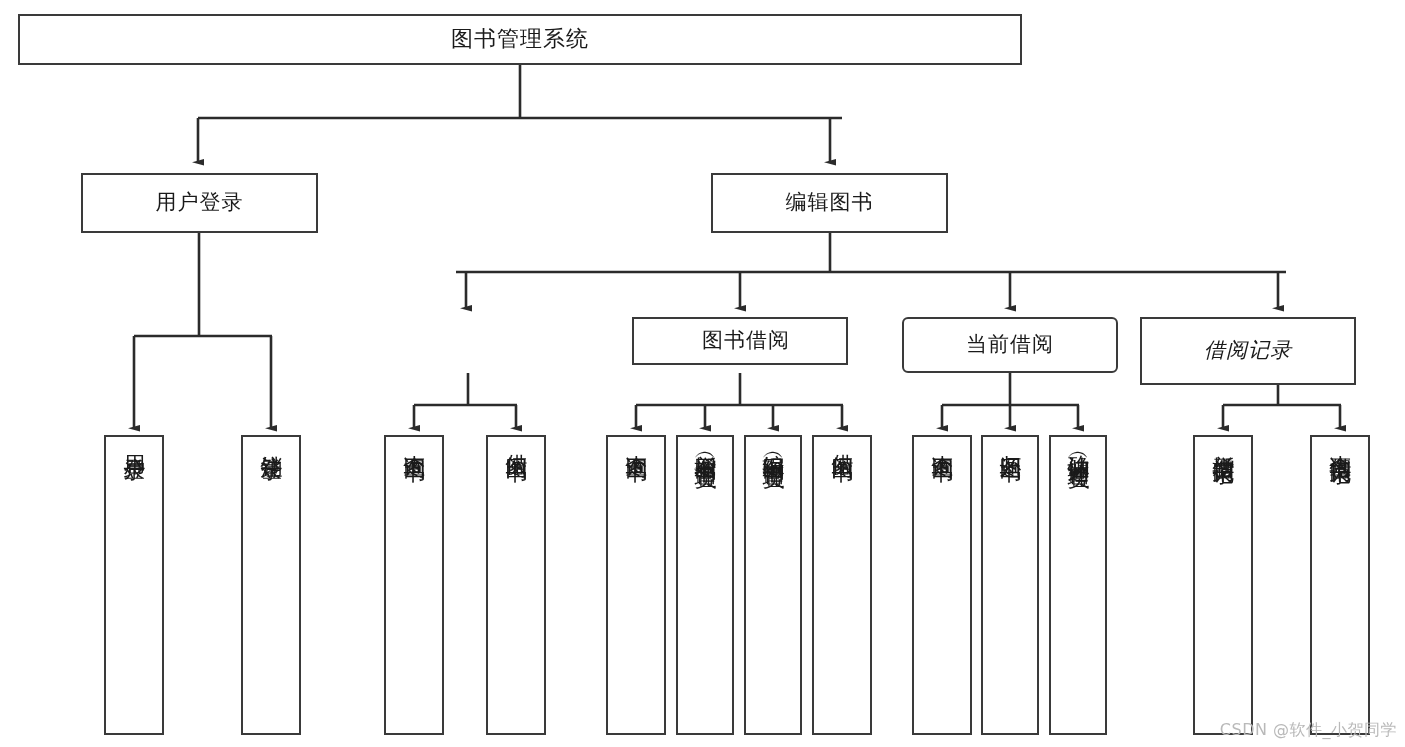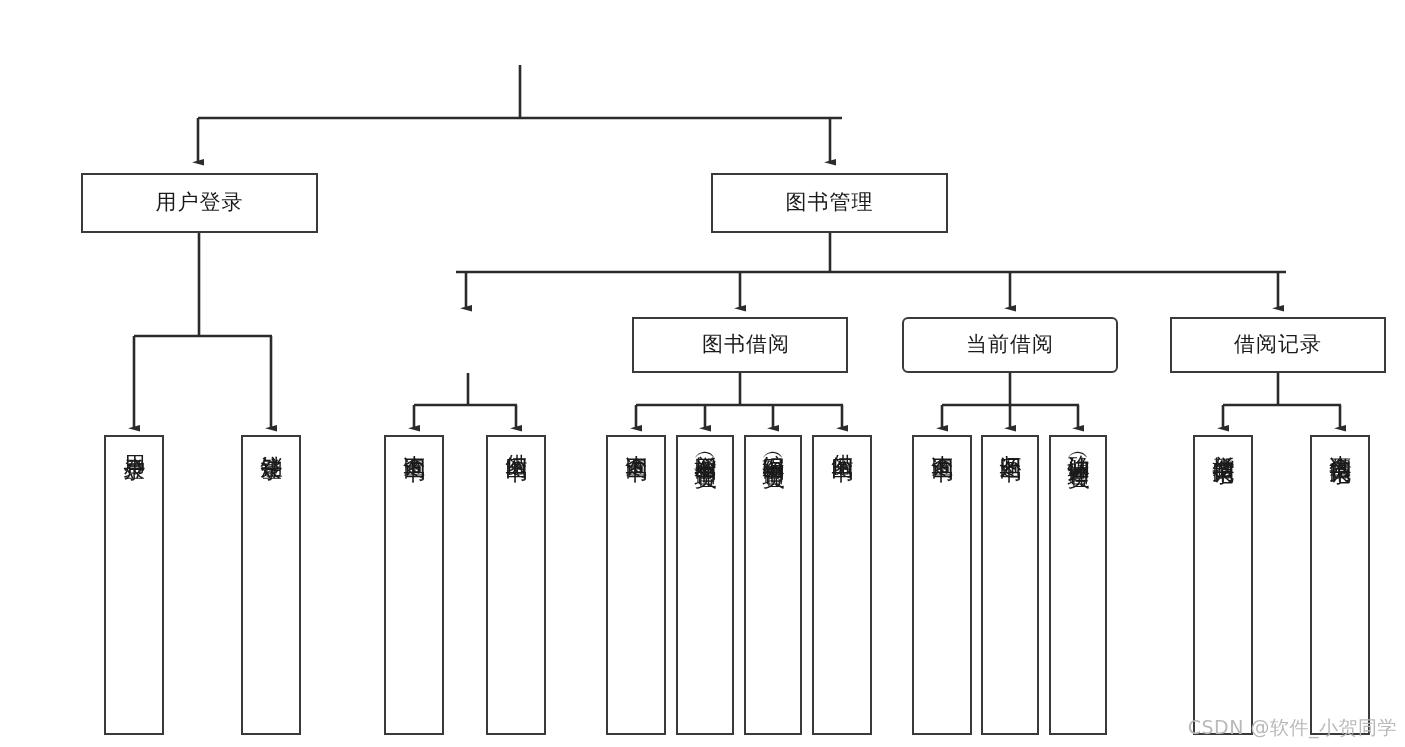--- a/index.html
+++ b/index.html
@@ -56,21 +56,21 @@
     line-height: 1.22;
     letter-spacing: 2px;
     white-space: nowrap;
     text-align: center;
     display: block;
   }
   .watermark {
     position: absolute;
     right: 8px;
     bottom: 6px;
-    font-size: 19px;
+    font-size: 16px;
     color: #b9b9b9;
     letter-spacing: 0.5px;
     white-space: nowrap;
   }
 </style>
 </head>
 <body>
 
 <div id="diagram-root">
 
@@ -118,35 +118,38 @@
       <path d="M 1010 405 L 1010 428" marker-end="url(#arrowhead)"></path>
       <path d="M 1078 405 L 1078 428" marker-end="url(#arrowhead)"></path>
 
       <path d="M 1278 373 L 1278 405"></path>
       <path d="M 1223 405 L 1341 405"></path>
       <path d="M 1223 405 L 1223 428" marker-end="url(#arrowhead)"></path>
       <path d="M 1340 405 L 1340 428" marker-end="url(#arrowhead)"></path>
     </g>
   </svg>
 
+  <div class="node horiz root" style="left:18px; top:14px; width:1004px; height:51px;">
+    <span>图书管理系统</span>
+  </div>
 
   <div class="node horiz" style="left:81px; top:173px; width:237px; height:60px;">
     <span>用户登录</span>
   </div>
   <div class="node horiz" style="left:711px; top:173px; width:237px; height:60px;">
-    <span>图书管理</span>
+    <span>编辑图书</span>
   </div>
 
-  <div class="node horiz" style="left:632px; top:317px; width:216px; height:56px;padding-left:12px;">
+  <div class="node horiz" style="left:632px; top:317px; width:216px; height:48px;padding-left:12px;">
     <span>图书借阅</span>
   </div>
   <div class="node horiz" style="left:902px; top:317px; width:216px; height:56px;border-radius:6px;">
     <span>当前借阅</span>
   </div>
-  <div class="node horiz" style="left:1170px; top:317px; width:216px; height:56px;">
+  <div class="node horiz" style="left:1140px; top:317px; width:216px; height:68px;font-style:italic;">
     <span>借阅记录</span>
   </div>
 
   <div class="node vert" style="left:104px; top:435px; width:60px; height:300px;">
     <span class="vert-text">用户登录</span>
   </div>
   <div class="node vert" style="left:241px; top:435px; width:60px; height:300px;">
     <span class="vert-text">注销登录</span>
   </div>
 

